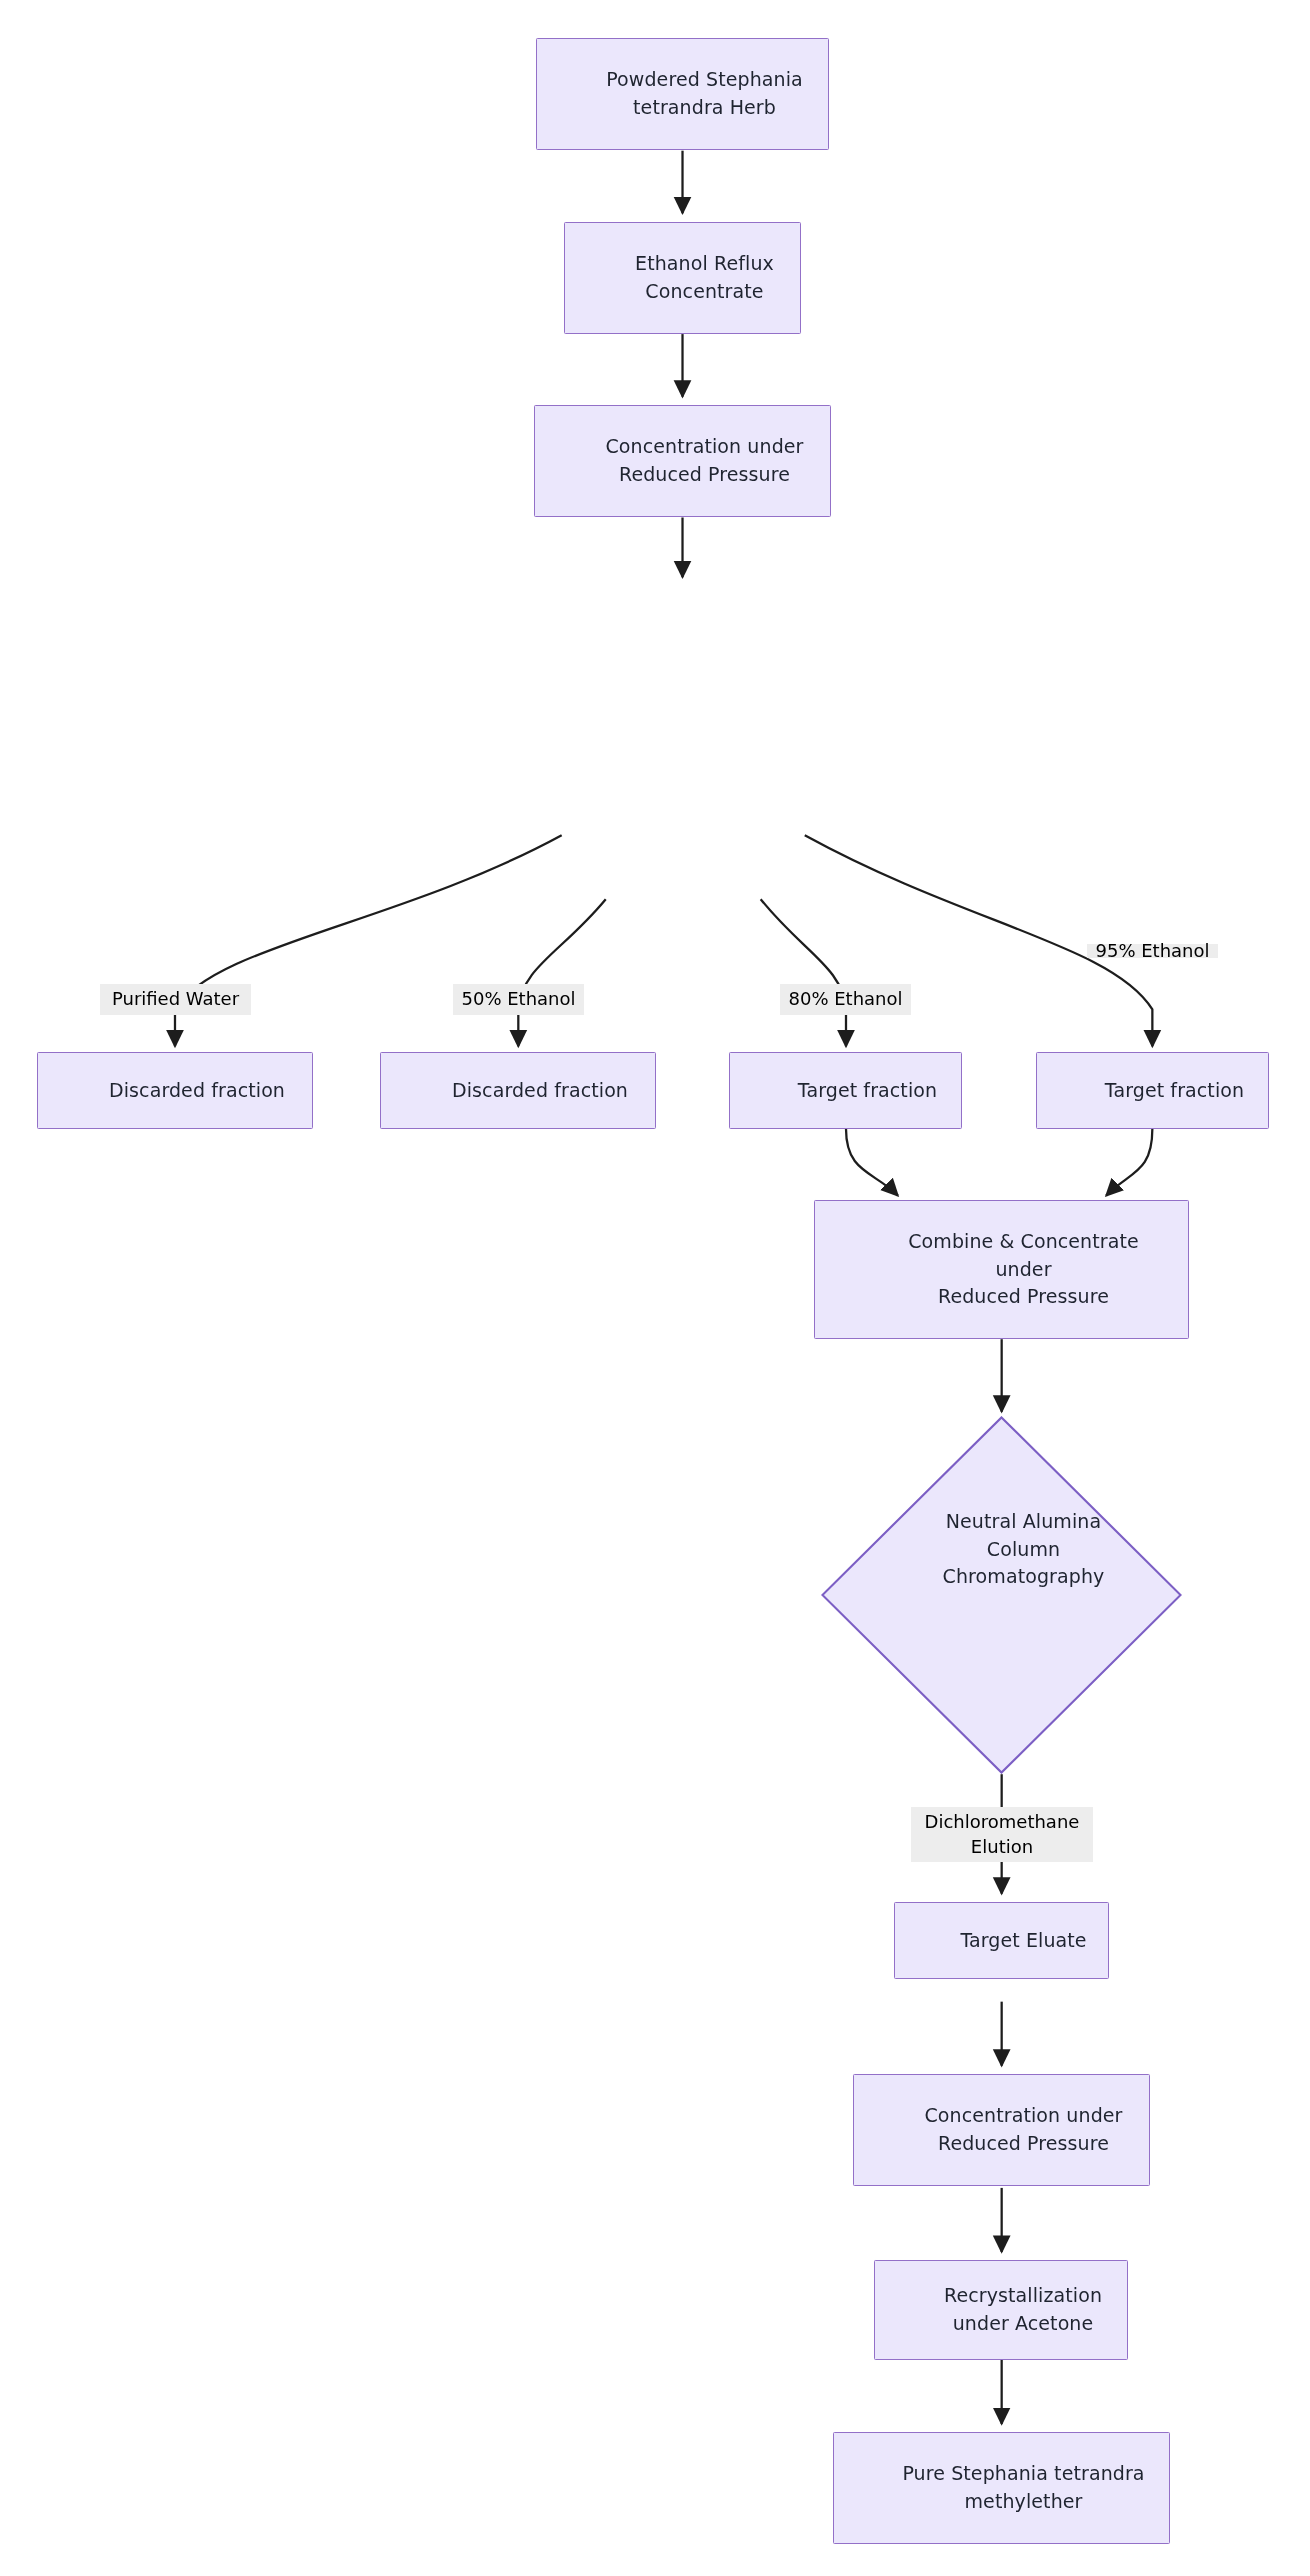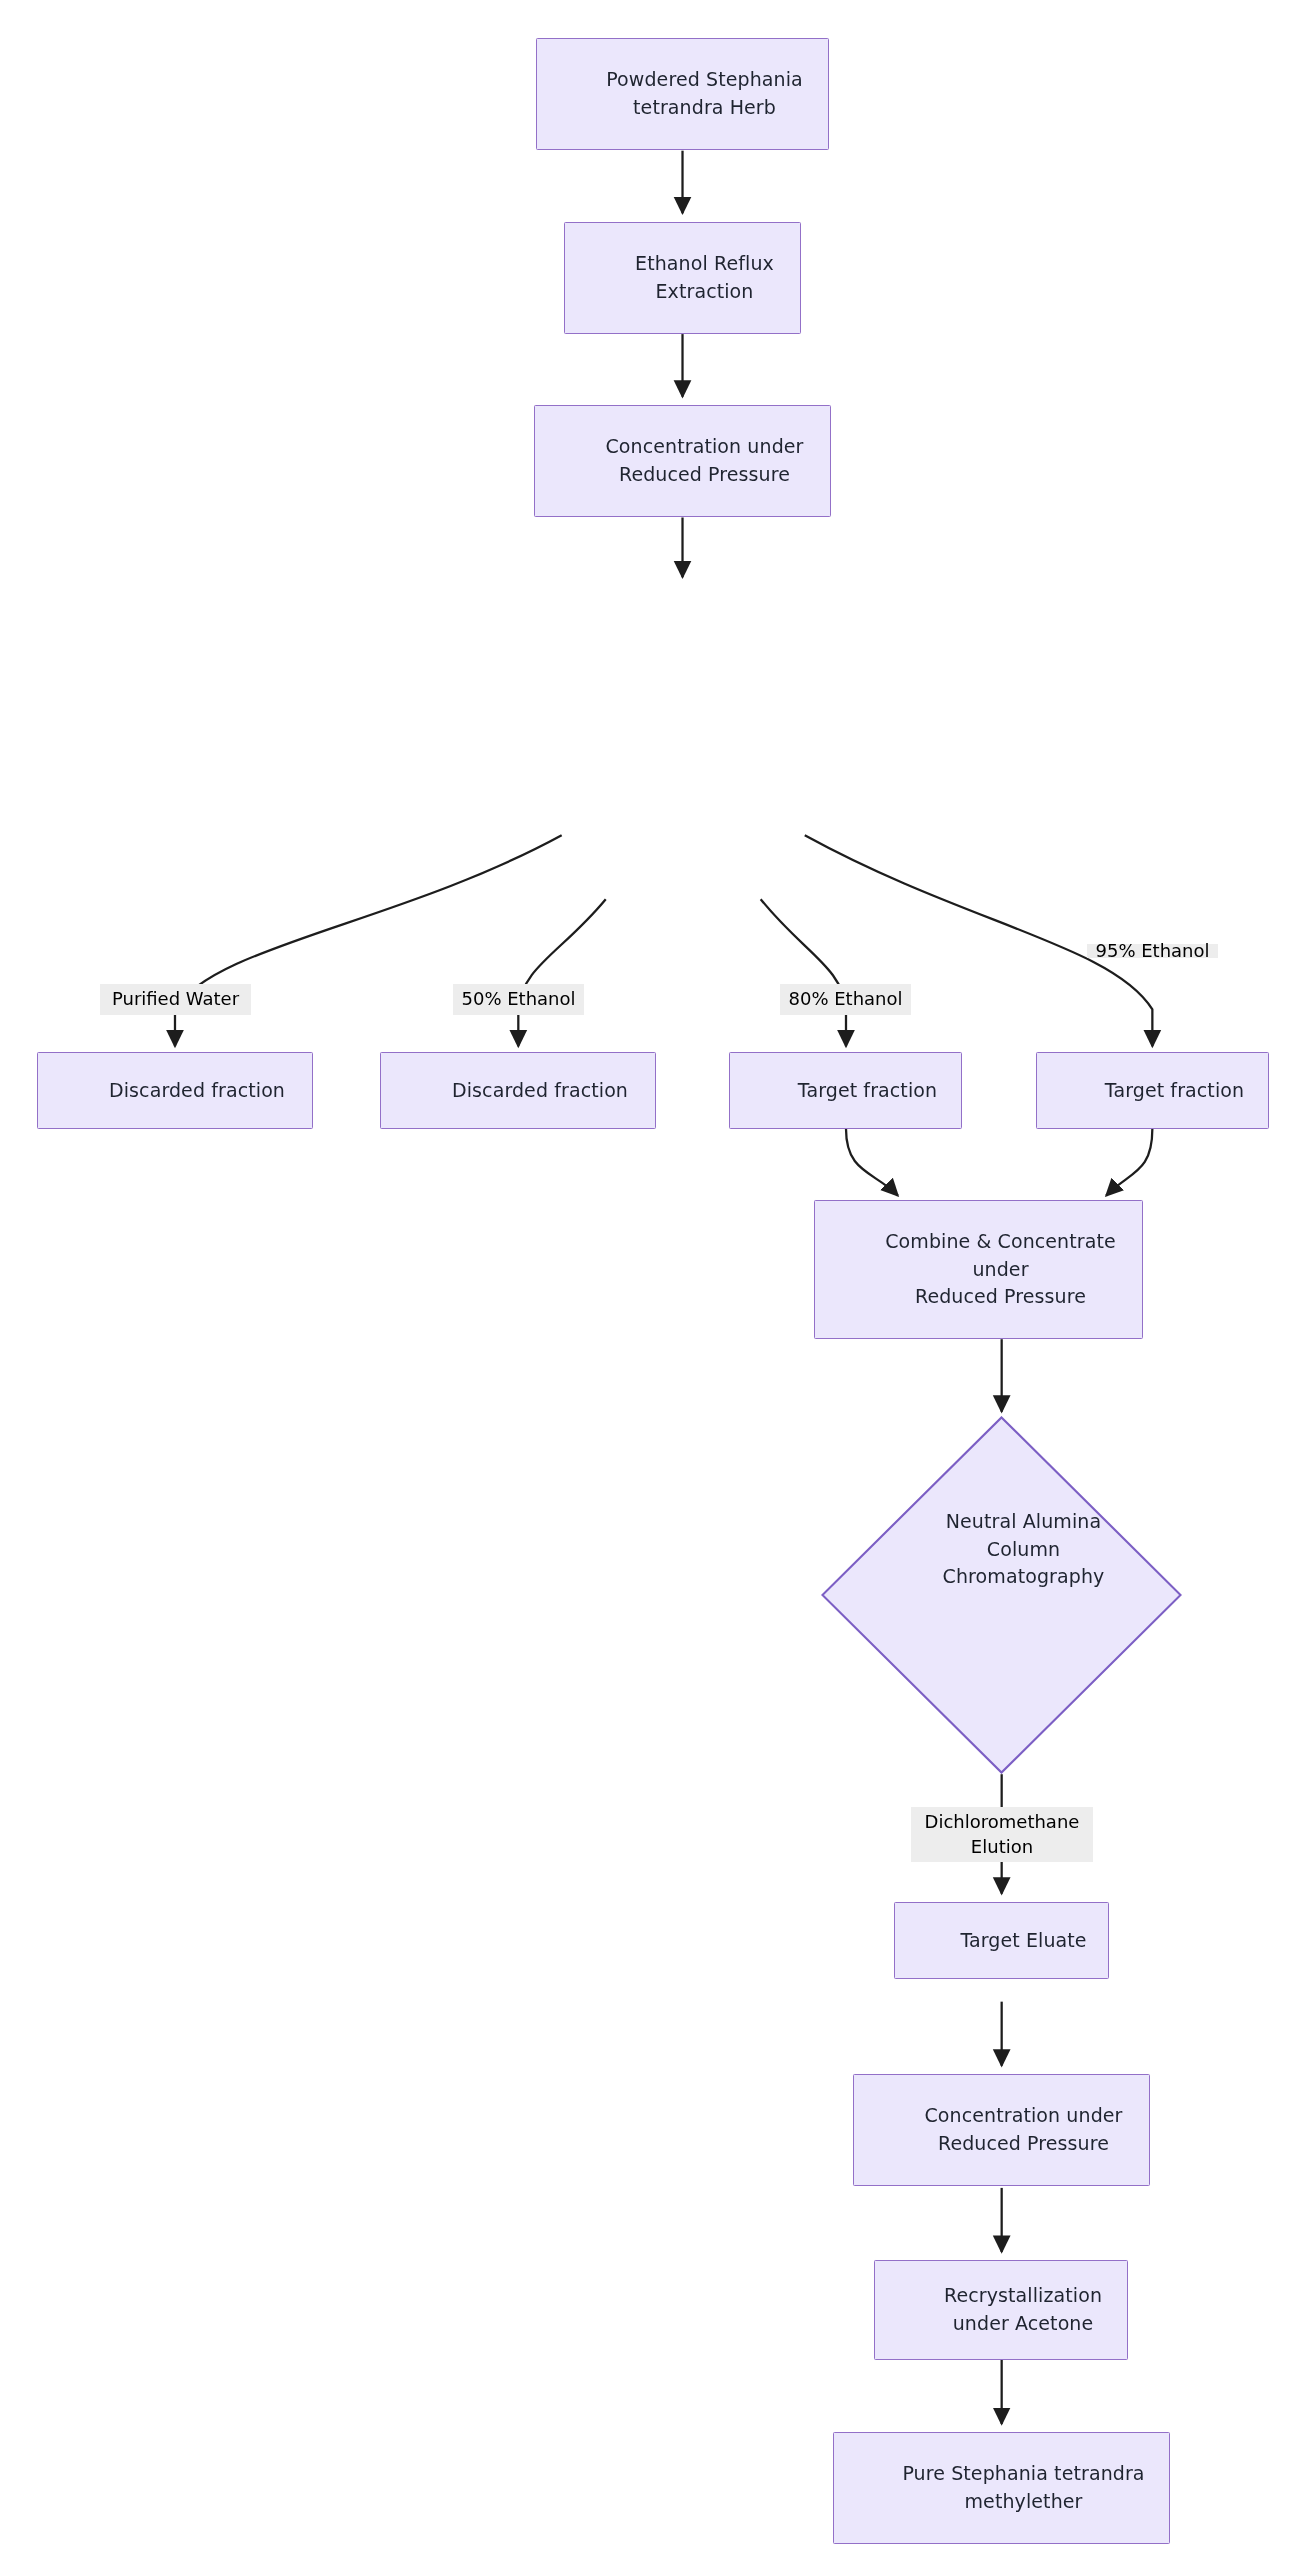--- a/index.html
+++ b/index.html
@@ -109,21 +109,21 @@
     </g>
   </svg>
 
   <div class="node process" style="left:536px; top:38px; width:293px; height:112px;">
     <span class="label" style="white-space:pre-line;">Powdered Stephania
 tetrandra Herb</span>
   </div>
 
   <div class="node process" style="left:564px; top:222px; width:237px; height:112px;">
     <span class="label" style="white-space:pre-line;">Ethanol Reflux
-Extraction</span>
+Concentrate</span>
   </div>
 
   <div class="node process" style="left:534px; top:405px; width:297px; height:112px;">
     <span class="label" style="white-space:pre-line;">Concentration under
 Reduced Pressure</span>
   </div>
 
 
   <div class="edge-label" style="left:100px; top:984px; width:151px; height:31px;">
     <span>Purified Water</span>
@@ -150,21 +150,21 @@
   </div>
 
   <div class="node process" style="left:729px; top:1052px; width:233px; height:77px;">
     <span class="label">Target fraction</span>
   </div>
 
   <div class="node process" style="left:1036px; top:1052px; width:233px; height:77px;">
     <span class="label">Target fraction</span>
   </div>
 
-  <div class="node process" style="left:814px; top:1200px; width:329px; height:139px;">
+  <div class="node process" style="left:814px; top:1200px; width:375px; height:139px;">
     <span class="label" style="white-space:pre-line;">Combine &amp; Concentrate
 under
 Reduced Pressure</span>
   </div>
 
   <div class="node decision" style="left:821px; top:1416px; width:361px; height:358px;">
     <svg class="diamond-shape" viewBox="0 0 508 504" preserveAspectRatio="none">
       <polygon points="254,2 506,252 254,502 2,252" fill="#ebe7fc" stroke="#7c5fc4" stroke-width="3"></polygon>
     </svg>
     <span class="diamond-label" style="white-space:pre-line; margin-top:-91px;">Neutral Alumina Column

